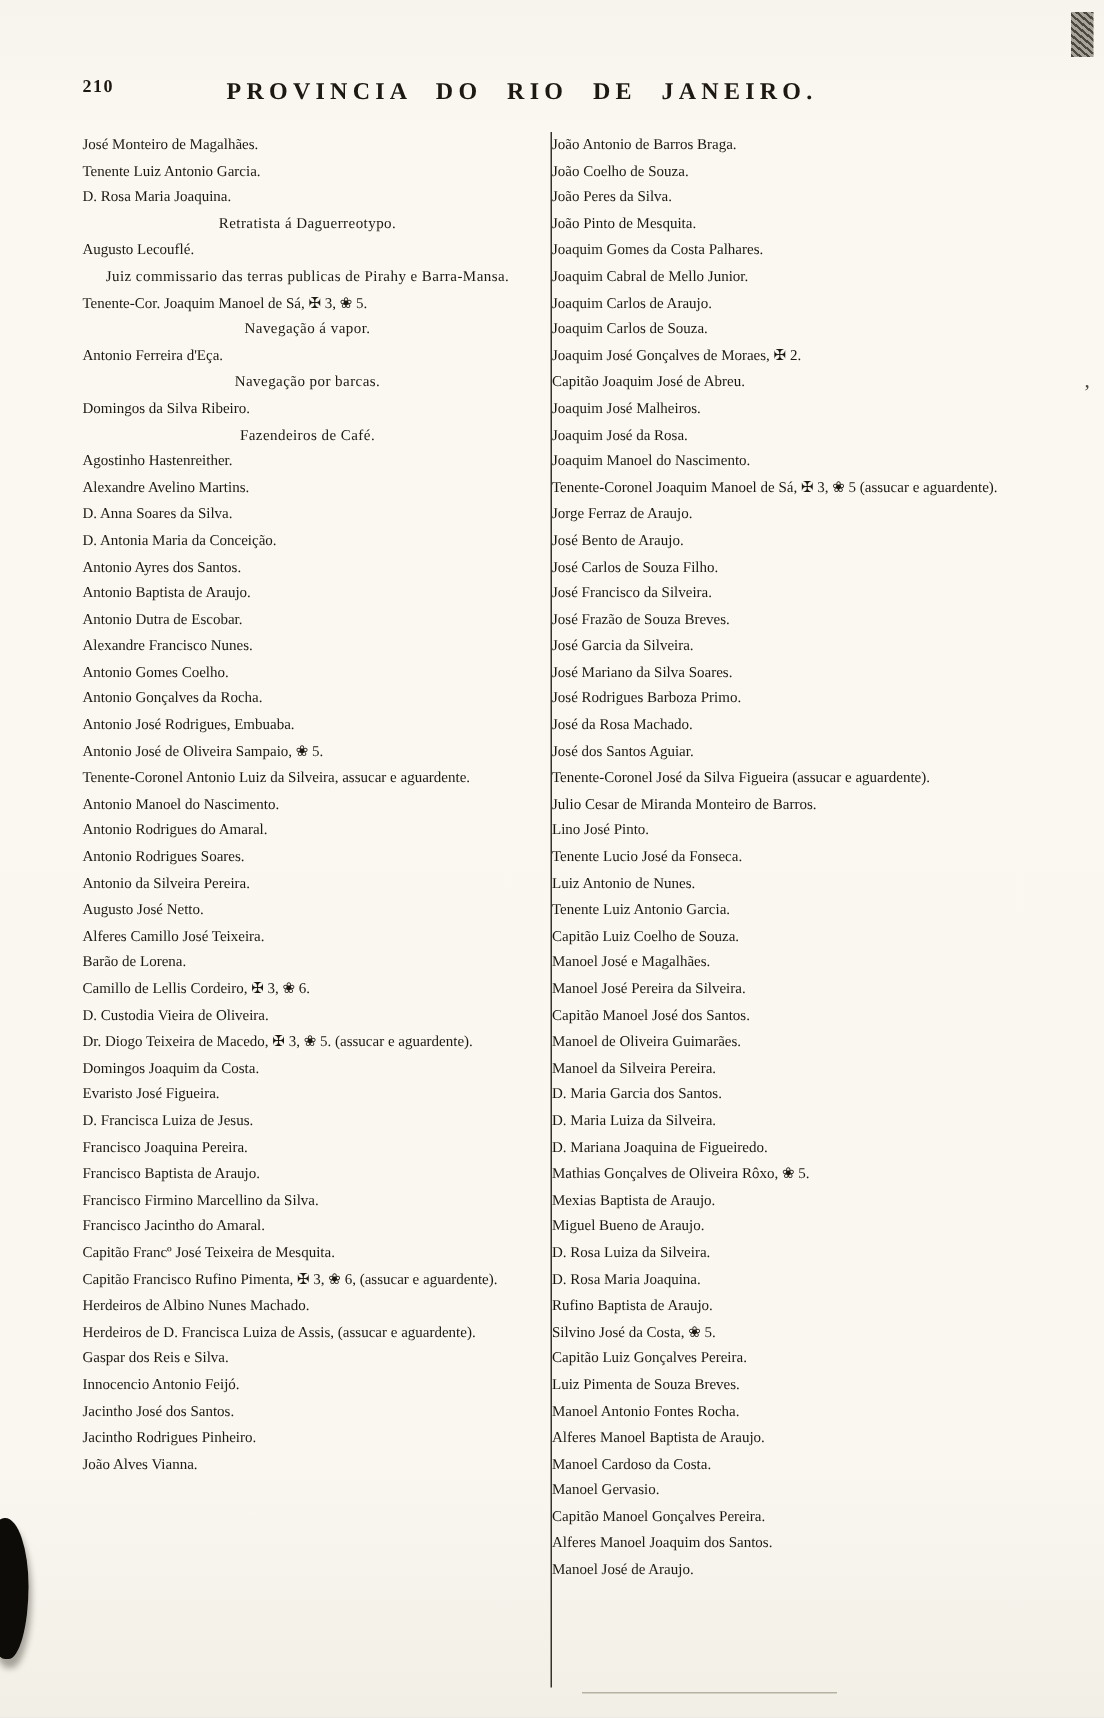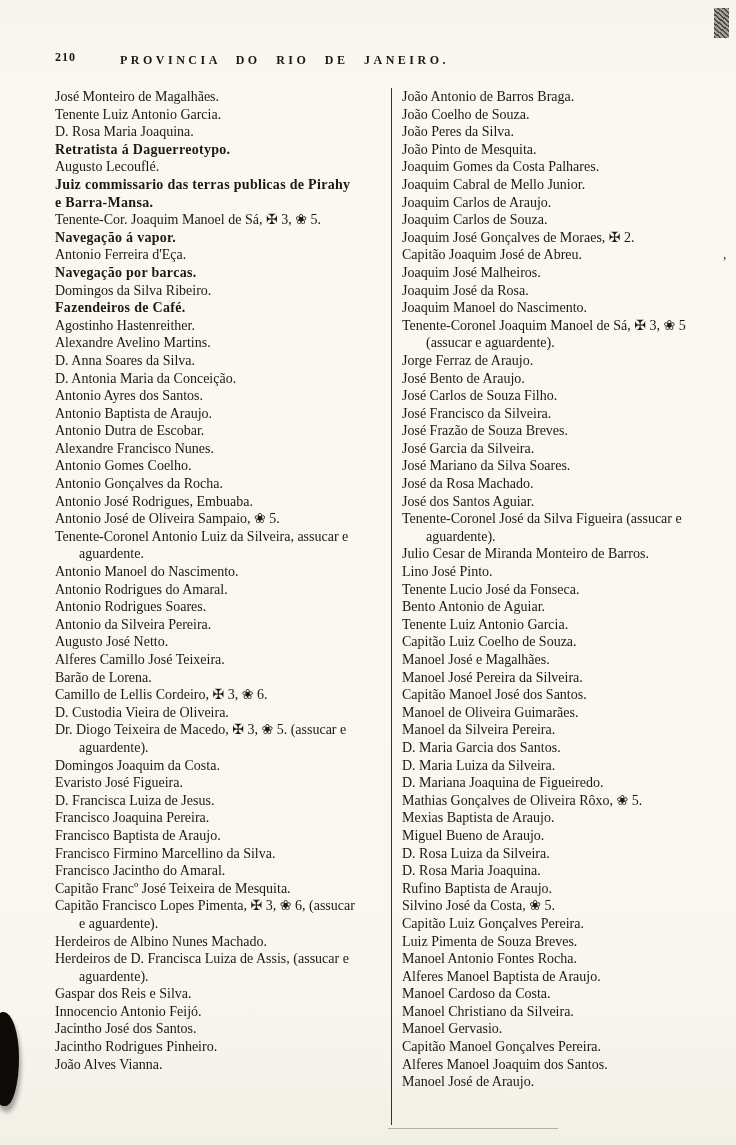--- a/index.html
+++ b/index.html
@@ -11,33 +11,33 @@
     font-family:"Liberation Serif","DejaVu Serif",serif;
     color:#1d1812;
     overflow:hidden;
   }
   .page-number{
     position:absolute;top:50px;left:55px;
     font-weight:bold;font-size:12px;letter-spacing:1px;
   }
   .page-title{
     position:absolute;top:53px;left:120px;right:160px;
-    font-weight:bold;font-size:12px;
+    text-align:center;font-weight:bold;font-size:16px;
     letter-spacing:3.5px;word-spacing:9px;white-space:nowrap;
   }
   .columns{
     position:absolute;top:88px;left:55px;width:642px;bottom:20px;
     display:flex;
-    font-size:14px;line-height:17.6px;gap:24px;
+    font-size:10px;line-height:17.6px;
   }
   .col{box-sizing:border-box;}
   .col-left{width:312px;padding-right:12px;}
-  .col-right{flex:1;padding-left:10px;border-left:1px solid #38322a;}
+  .col-right{flex:1;padding-left:0;border-left:1px solid #38322a;}
   .entry{padding-left:24px;text-indent:-24px;}
-  .heading{font-weight:bold;text-align:left;letter-spacing:0.3px;}
+  .heading{font-weight:normal;text-align:center;letter-spacing:0.3px;}
   .ink-stain{
     position:absolute;left:-9px;top:1012px;width:28px;height:94px;
     background:#0e0c09;
     border-radius:46% 60% 52% 48% / 40% 52% 56% 46%;
     box-shadow:2px 6px 4px rgba(20,16,10,.35);
   }
   .corner-mark{
     position:absolute;right:7px;top:8px;width:15px;height:30px;
     background:repeating-linear-gradient(40deg,#2d2a24 0 1.5px,#9a958b 1.5px 3.5px);
     opacity:.85;
@@ -97,21 +97,21 @@
         <div class="entry">D. Custodia Vieira de Oliveira.</div>
         <div class="entry">Dr. Diogo Teixeira de Macedo, ✠ 3, ❀ 5. (assucar e aguardente).</div>
         <div class="entry">Domingos Joaquim da Costa.</div>
         <div class="entry">Evaristo José Figueira.</div>
         <div class="entry">D. Francisca Luiza de Jesus.</div>
         <div class="entry">Francisco Joaquina Pereira.</div>
         <div class="entry">Francisco Baptista de Araujo.</div>
         <div class="entry">Francisco Firmino Marcellino da Silva.</div>
         <div class="entry">Francisco Jacintho do Amaral.</div>
         <div class="entry">Capitão Francº José Teixeira de Mesquita.</div>
-        <div class="entry">Capitão Francisco Lopes Pimenta, ✠ 3, ❀ 6, (assucar e aguardente).</div>
+        <div class="entry">Capitão Francisco Rufino Pimenta, ✠ 3, ❀ 6, (assucar e aguardente).</div>
         <div class="entry">Herdeiros de Albino Nunes Machado.</div>
         <div class="entry">Herdeiros de D. Francisca Luiza de Assis, (assucar e aguardente).</div>
         <div class="entry">Gaspar dos Reis e Silva.</div>
         <div class="entry">Innocencio Antonio Feijó.</div>
         <div class="entry">Jacintho José dos Santos.</div>
         <div class="entry">Jacintho Rodrigues Pinheiro.</div>
         <div class="entry">João Alves Vianna.</div>
       </div>
     <div class="col col-right">
         <div class="entry">João Antonio de Barros Braga.</div>
@@ -128,27 +128,28 @@
         <div class="entry">Joaquim José da Rosa.</div>
         <div class="entry">Joaquim Manoel do Nascimento.</div>
         <div class="entry">Tenente-Coronel Joaquim Manoel de Sá, ✠ 3, ❀ 5 (assucar e aguardente).</div>
         <div class="entry">Jorge Ferraz de Araujo.</div>
         <div class="entry">José Bento de Araujo.</div>
         <div class="entry">José Carlos de Souza Filho.</div>
         <div class="entry">José Francisco da Silveira.</div>
         <div class="entry">José Frazão de Souza Breves.</div>
         <div class="entry">José Garcia da Silveira.</div>
         <div class="entry">José Mariano da Silva Soares.</div>
+        <div class="entry">José Rodrigues Barboza Primo.</div>
         <div class="entry">José da Rosa Machado.</div>
         <div class="entry">José dos Santos Aguiar.</div>
         <div class="entry">Tenente-Coronel José da Silva Figueira (assucar e aguardente).</div>
         <div class="entry">Julio Cesar de Miranda Monteiro de Barros.</div>
         <div class="entry">Lino José Pinto.</div>
         <div class="entry">Tenente Lucio José da Fonseca.</div>
-        <div class="entry">Bento Antonio de Aguiar.</div>
+        <div class="entry">Luiz Antonio de Nunes.</div>
         <div class="entry">Tenente Luiz Antonio Garcia.</div>
         <div class="entry">Capitão Luiz Coelho de Souza.</div>
         <div class="entry">Manoel José e Magalhães.</div>
         <div class="entry">Manoel José Pereira da Silveira.</div>
         <div class="entry">Capitão Manoel José dos Santos.</div>
         <div class="entry">Manoel de Oliveira Guimarães.</div>
         <div class="entry">Manoel da Silveira Pereira.</div>
         <div class="entry">D. Maria Garcia dos Santos.</div>
         <div class="entry">D. Maria Luiza da Silveira.</div>
         <div class="entry">D. Mariana Joaquina de Figueiredo.</div>
@@ -157,21 +158,20 @@
         <div class="entry">Miguel Bueno de Araujo.</div>
         <div class="entry">D. Rosa Luiza da Silveira.</div>
         <div class="entry">D. Rosa Maria Joaquina.</div>
         <div class="entry">Rufino Baptista de Araujo.</div>
         <div class="entry">Silvino José da Costa, ❀ 5.</div>
         <div class="entry">Capitão Luiz Gonçalves Pereira.</div>
         <div class="entry">Luiz Pimenta de Souza Breves.</div>
         <div class="entry">Manoel Antonio Fontes Rocha.</div>
         <div class="entry">Alferes Manoel Baptista de Araujo.</div>
         <div class="entry">Manoel Cardoso da Costa.</div>
-        <div class="entry">Manoel Christiano da Silveira.</div>
         <div class="entry">Manoel Gervasio.</div>
         <div class="entry">Capitão Manoel Gonçalves Pereira.</div>
         <div class="entry">Alferes Manoel Joaquim dos Santos.</div>
         <div class="entry">Manoel José de Araujo.</div>
       </div>
   </div>
 
   <div class="ink-stain"></div>
   <div class="corner-mark"></div>
   <div class="edge-speck">’</div>

